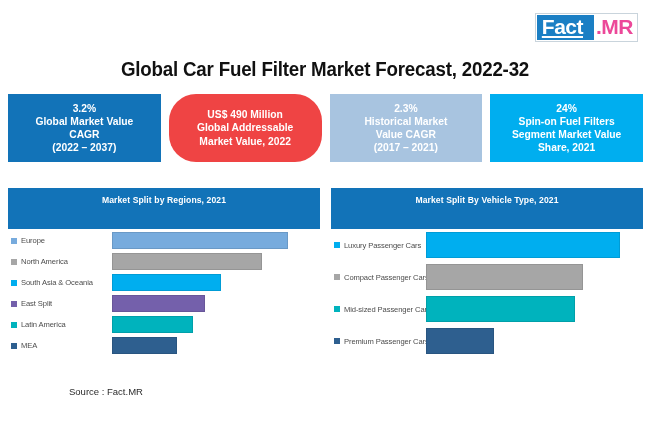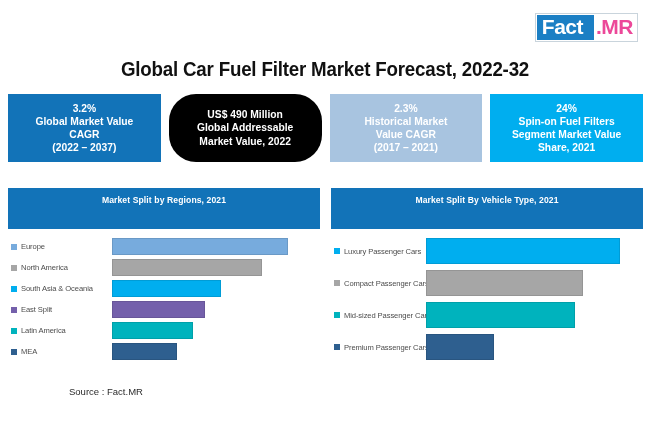--- a/index.html
+++ b/index.html
@@ -28,20 +28,21 @@
   }
   .logo-fact {
     background: #1b7fc4;
     color: #ffffff;
     font-size: 21px;
     font-weight: bold;
     letter-spacing: -0.5px;
     padding: 1px 11px 2px 5px;
     line-height: 22px;
     font-family: "Liberation Sans", sans-serif;
+    text-decoration: underline;
   }
   .logo-mr {
     background: #ffffff;
     color: #ec4899;
     font-size: 21px;
     font-weight: bold;
     letter-spacing: -0.5px;
     padding: 1px 3px 2px 2px;
     line-height: 22px;
   }
@@ -104,21 +105,21 @@
     background: #1273b8;
     color: #ffffff;
     font-size: 8.6px;
     font-weight: bold;
     text-align: center;
     padding: 7px 4px 24px 4px;
     letter-spacing: 0.1px;
   }
   .chart-body {
     position: relative;
-    padding-top: 9px;
+    padding-top: 3px;
   }
   .bar-row {
     display: flex;
     align-items: center;
     margin-bottom: 4px;
   }
   .legend-cell {
     display: flex;
     align-items: center;
     flex: 0 0 auto;
@@ -177,21 +178,21 @@
 
 <div class="main-title">Global Car Fuel Filter Market Forecast, 2022-32</div>
 
 <div class="stats-row" id="stats-row">
     <div class="stat-box" style="background: rgb(18, 115, 184);">
       <span class="line">3.2%</span>
       <span class="line">Global Market Value</span>
       <span class="line">CAGR</span>
       <span class="line">(2022 – 2037)</span>
     </div>
-    <div class="stat-box" style="background: #000000; border-radius: 27px;">
+    <div class="stat-box" style="background: #ef4444; border-radius: 27px;">
       <span class="line">US$ 490 Million</span>
       <span class="line">Global Addressable</span>
       <span class="line">Market Value, 2022</span>
     </div>
     <div class="stat-box" style="background: rgb(168, 196, 224);">
       <span class="line">2.3%</span>
       <span class="line">Historical Market</span>
       <span class="line">Value CAGR</span>
       <span class="line">(2017 – 2021)</span>
     </div>

